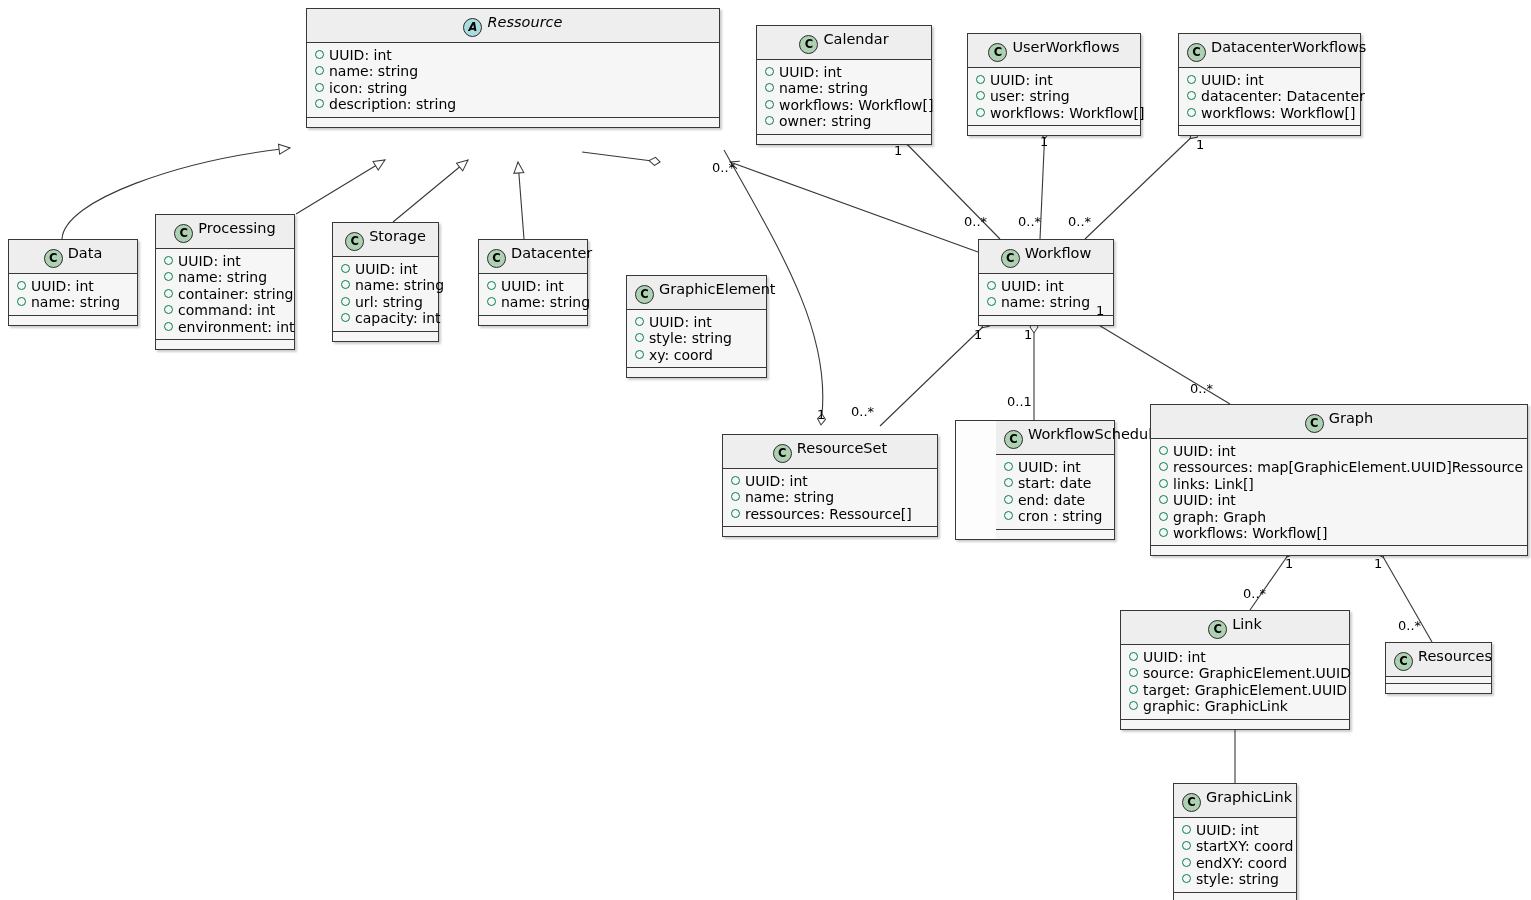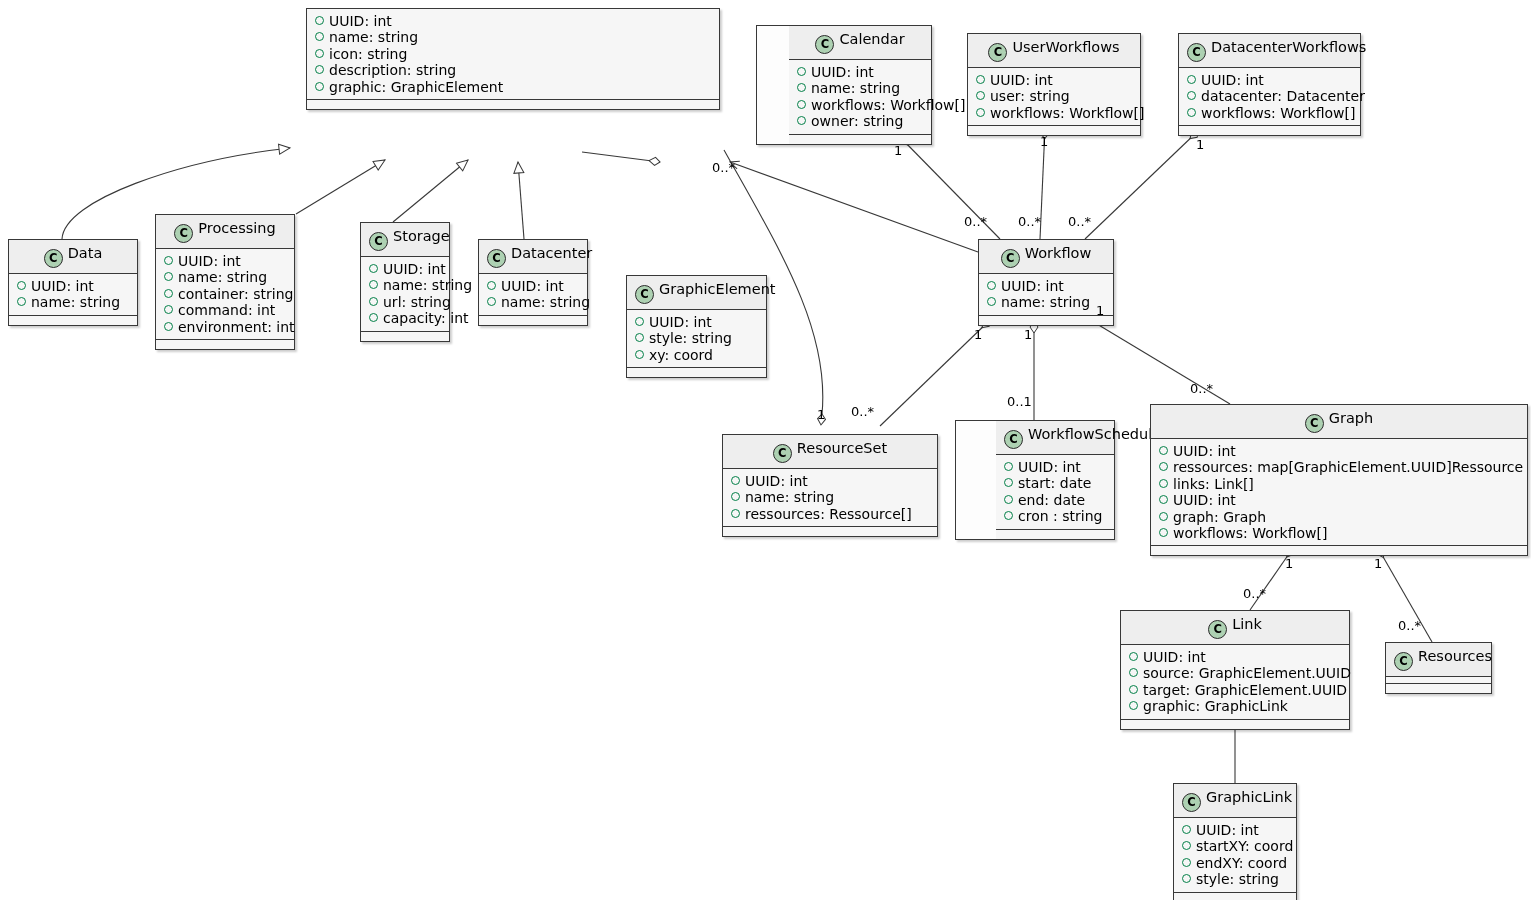--- a/index.html
+++ b/index.html
@@ -141,30 +141,30 @@
       <path d="M1293,548 L1250,610" marker-start="url(#dia)"></path>
 
       <path d="M1378,548 L1432,642" marker-start="url(#dia)"></path>
 
       <path d="M1235,722 L1235,783"></path>
     </g>
   </svg>
 
   <div id="classes">
       <div class="uml-class" style="left: 306px; top: 8px; width: 414px;">
+        <div class="uml-header abstract"><span class="stereo abstract">A</span><span class="cname">Ressource</span></div>
         <div class="uml-attrs">
           <div class="uml-attr"><span class="vis"></span><span>UUID: int</span></div>
           <div class="uml-attr"><span class="vis"></span><span>name: string</span></div>
           <div class="uml-attr"><span class="vis"></span><span>icon: string</span></div>
           <div class="uml-attr"><span class="vis"></span><span>description: string</span></div>
-          <div class="uml-attr"><span class="vis"></span><span>graphic: GraphicElement</span></div>
-        </div>
-        <div class="uml-foot"></div>
-      </div>
-      <div class="uml-class" style="left: 756px; top: 25px; width: 176px; padding-left: 32px;">
+        </div>
+        <div class="uml-foot"></div>
+      </div>
+      <div class="uml-class" style="left: 756px; top: 25px; width: 176px;">
         <div class="uml-header"><span class="stereo">C</span><span class="cname">Calendar</span></div>
         <div class="uml-attrs">
           <div class="uml-attr"><span class="vis"></span><span>UUID: int</span></div>
           <div class="uml-attr"><span class="vis"></span><span>name: string</span></div>
           <div class="uml-attr"><span class="vis"></span><span>workflows: Workflow[]</span></div>
           <div class="uml-attr"><span class="vis"></span><span>owner: string</span></div>
         </div>
         <div class="uml-foot"></div>
       </div>
       <div class="uml-class" style="left: 967px; top: 33px; width: 174px;">
@@ -197,21 +197,21 @@
         <div class="uml-header"><span class="stereo">C</span><span class="cname">Processing</span></div>
         <div class="uml-attrs">
           <div class="uml-attr"><span class="vis"></span><span>UUID: int</span></div>
           <div class="uml-attr"><span class="vis"></span><span>name: string</span></div>
           <div class="uml-attr"><span class="vis"></span><span>container: string</span></div>
           <div class="uml-attr"><span class="vis"></span><span>command: int</span></div>
           <div class="uml-attr"><span class="vis"></span><span>environment: int</span></div>
         </div>
         <div class="uml-foot"></div>
       </div>
-      <div class="uml-class" style="left: 332px; top: 222px; width: 90px; margin-left: 28px;">
+      <div class="uml-class" style="left: 332px; top: 222px; width: 107px;">
         <div class="uml-header"><span class="stereo">C</span><span class="cname">Storage</span></div>
         <div class="uml-attrs">
           <div class="uml-attr"><span class="vis"></span><span>UUID: int</span></div>
           <div class="uml-attr"><span class="vis"></span><span>name: string</span></div>
           <div class="uml-attr"><span class="vis"></span><span>url: string</span></div>
           <div class="uml-attr"><span class="vis"></span><span>capacity: int</span></div>
         </div>
         <div class="uml-foot"></div>
       </div>
       <div class="uml-class" style="left: 478px; top: 239px; width: 110px;">

